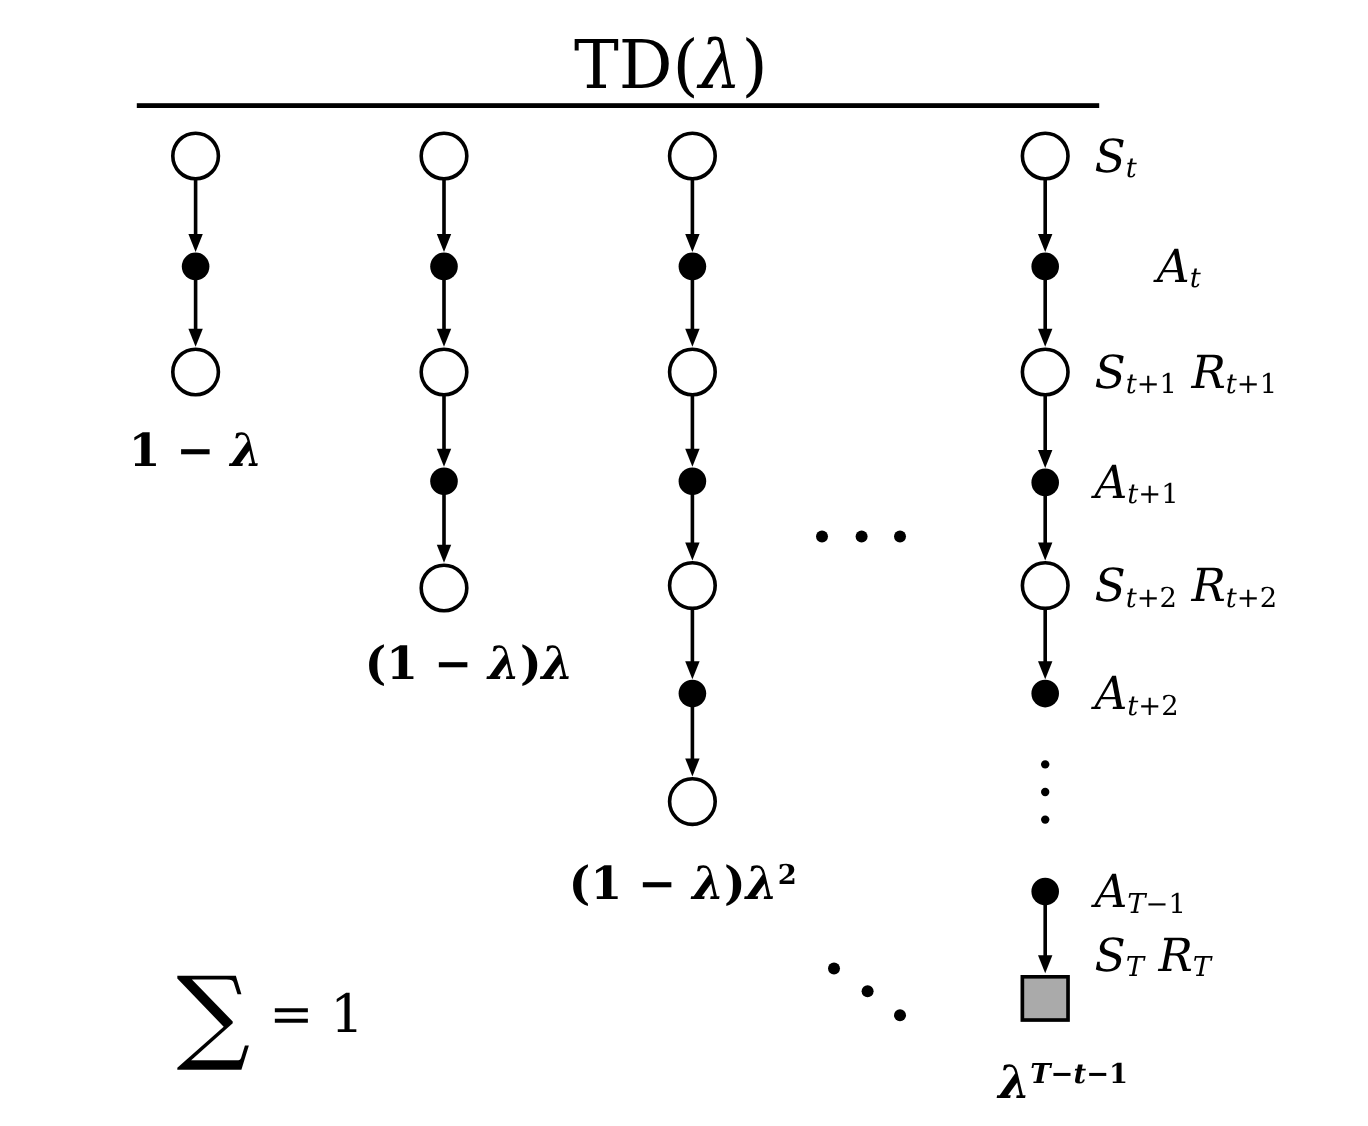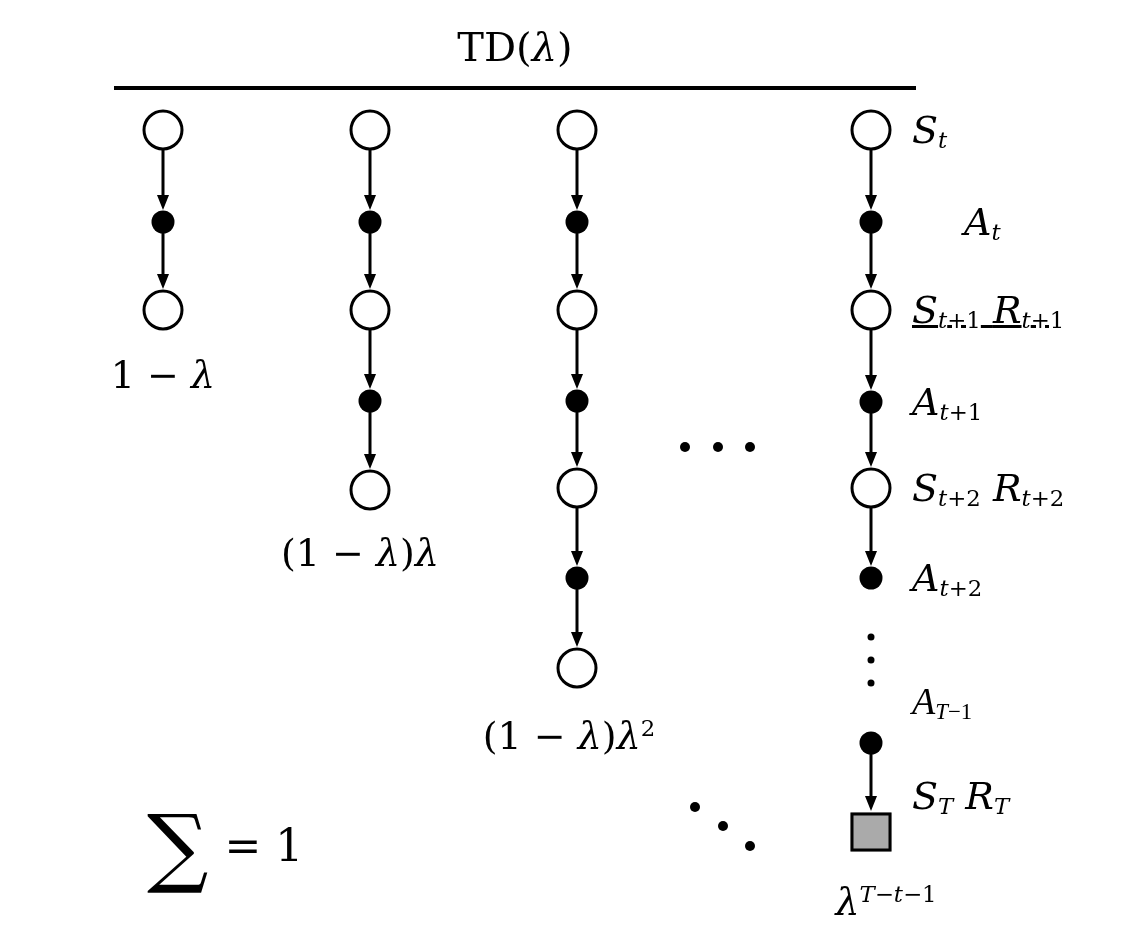--- a/index.html
+++ b/index.html
@@ -2,21 +2,21 @@
 <html><head>
 <meta charset="utf-8">
 <style>
   html,body{margin:0;padding:0;background:#ffffff;}
   .stage{
     position:relative;width:1140px;height:938px;background:#ffffff;
     font-family:"DejaVu Serif", serif;color:#000;overflow:hidden;
   }
   .title{
     position:absolute;transform:translateX(-50%);
-    font-size:40px;line-height:1;white-space:nowrap;
+    font-size:56px;line-height:1;white-space:nowrap;margin-left:44px;
   }
   .title .it{font-style:italic;}
   .rule{position:absolute;background:#000;}
   .state{
     position:absolute;box-sizing:border-box;width:41px;height:41px;
     border:3.5px solid #000;border-radius:50%;background:#fff;
     transform:translate(-50%,-50%);z-index:2;
   }
   .action{
     position:absolute;width:23px;height:23px;border-radius:50%;
@@ -36,21 +36,21 @@
     width:0;height:0;border-left:6.5px solid transparent;
     border-right:6.5px solid transparent;border-top:15px solid #000;
   }
   .mlabel{
     position:absolute;font-size:38px;line-height:1;white-space:nowrap;z-index:3;
   }
   .mlabel i{font-style:italic;}
   .mlabel sub{font-size:.6em;vertical-align:-0.2em;line-height:0;}
   .mlabel sup{font-size:.6em;vertical-align:0.55em;line-height:0;}
   .side{transform:translateY(-50%);}
-  .weight{transform:translate(-50%,-50%);}
+  .weight{transform:translate(-50%,-50%);font-weight:bold;}
   .edot{position:absolute;border-radius:50%;background:#000;transform:translate(-50%,-50%);}
   .sum{
     position:absolute;display:flex;align-items:center;
     transform:translateY(-50%);white-space:nowrap;
   }
   .sum .sigma{font-size:86px;line-height:.8;}
   .sum .eq{font-size:44px;line-height:1;margin-left:16px;}
 </style>
 </head>
 <body>
@@ -88,21 +88,21 @@
       <div class="arrow" style="left: 370px; top: 329px; height: 60px;">
         <div class="shaft"></div>
         <div class="head"></div>
       </div>
       <div class="action" style="left: 370px; top: 401px;"></div>
       <div class="arrow" style="left: 370px; top: 411px; height: 58px;">
         <div class="shaft"></div>
         <div class="head"></div>
       </div>
       <div class="state" style="left: 370px; top: 490px;"></div>
-      <div class="mlabel weight" style="left: 360px; top: 553px;">(1 − <i>λ</i>)<i>λ</i></div>
+      <div class="mlabel weight" style="left: 391px; top: 553px;">(1 − <i>λ</i>)<i>λ</i></div>
       <div class="state" style="left: 577px; top: 130px;"></div>
       <div class="arrow" style="left: 577px; top: 149px; height: 61px;">
         <div class="shaft"></div>
         <div class="head"></div>
       </div>
       <div class="action" style="left: 577px; top: 222px;"></div>
       <div class="arrow" style="left: 577px; top: 232px; height: 57px;">
         <div class="shaft"></div>
         <div class="head"></div>
       </div>
@@ -134,21 +134,21 @@
         <div class="shaft"></div>
         <div class="head"></div>
       </div>
       <div class="action" style="left: 871px; top: 222px;"></div>
       <div class="mlabel side" style="left: 964px; top: 222px;"><i>A</i><sub><i>t</i></sub></div>
       <div class="arrow" style="left: 871px; top: 232px; height: 57px;">
         <div class="shaft"></div>
         <div class="head"></div>
       </div>
       <div class="state" style="left: 871px; top: 310px;"></div>
-      <div class="mlabel side" style="left: 912px; top: 310px; text-decoration: underline;"><i>S</i><sub><i>t</i>+1</sub> <i>R</i><sub><i>t</i>+1</sub></div>
+      <div class="mlabel side" style="left: 912px; top: 310px;"><i>S</i><sub><i>t</i>+1</sub> <i>R</i><sub><i>t</i>+1</sub></div>
       <div class="arrow" style="left: 871px; top: 329px; height: 61px;">
         <div class="shaft"></div>
         <div class="head"></div>
       </div>
       <div class="action" style="left: 871px; top: 402px;"></div>
       <div class="mlabel side" style="left: 912px; top: 402px;"><i>A</i><sub><i>t</i>+1</sub></div>
       <div class="arrow" style="left: 871px; top: 412px; height: 55px;">
         <div class="shaft"></div>
         <div class="head"></div>
       </div>
@@ -157,21 +157,21 @@
       <div class="arrow" style="left: 871px; top: 507px; height: 59px;">
         <div class="shaft"></div>
         <div class="head"></div>
       </div>
       <div class="action" style="left: 871px; top: 578px;"></div>
       <div class="mlabel side" style="left: 912px; top: 578px;"><i>A</i><sub><i>t</i>+2</sub></div>
       <div class="edot" style="left: 871px; top: 637px; width: 7px; height: 7px;"></div>
       <div class="edot" style="left: 871px; top: 660px; width: 7px; height: 7px;"></div>
       <div class="edot" style="left: 871px; top: 683px; width: 7px; height: 7px;"></div>
       <div class="action" style="left: 871px; top: 743px;"></div>
-      <div class="mlabel side" style="left: 912px; top: 701px; font-family: Liberation Serif, serif;"><i>A</i><sub><i>T</i>−1</sub></div>
+      <div class="mlabel side" style="left: 912px; top: 743px;"><i>A</i><sub><i>T</i>−1</sub></div>
       <div class="arrow" style="left: 871px; top: 753px; height: 58px;">
         <div class="shaft"></div>
         <div class="head"></div>
       </div>
       <div class="terminal" style="left: 871px; top: 832px; background: rgb(170, 170, 170);"></div>
       <div class="mlabel side" style="left: 912px; top: 796px;"><i>S</i><sub><i>T</i></sub> <i>R</i><sub><i>T</i></sub></div>
       <div class="mlabel weight" style="left: 886px; top: 902px;"><i>λ</i><sup><i>T</i>−<i>t</i>−1</sup></div>
       <div class="edot" style="left: 685px; top: 447px; width: 10px; height: 10px;"></div>
       <div class="edot" style="left: 718px; top: 447px; width: 10px; height: 10px;"></div>
       <div class="edot" style="left: 750px; top: 447px; width: 10px; height: 10px;"></div>

